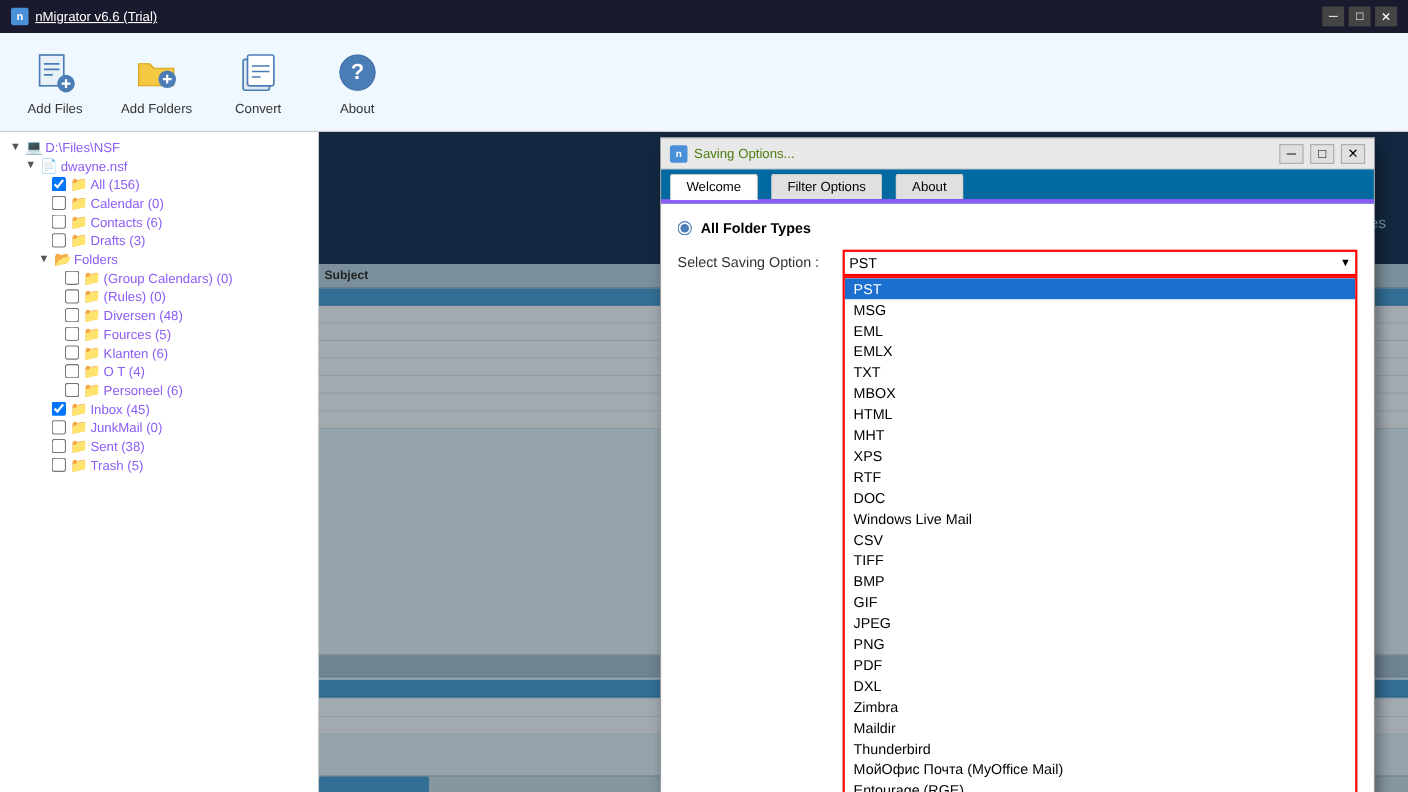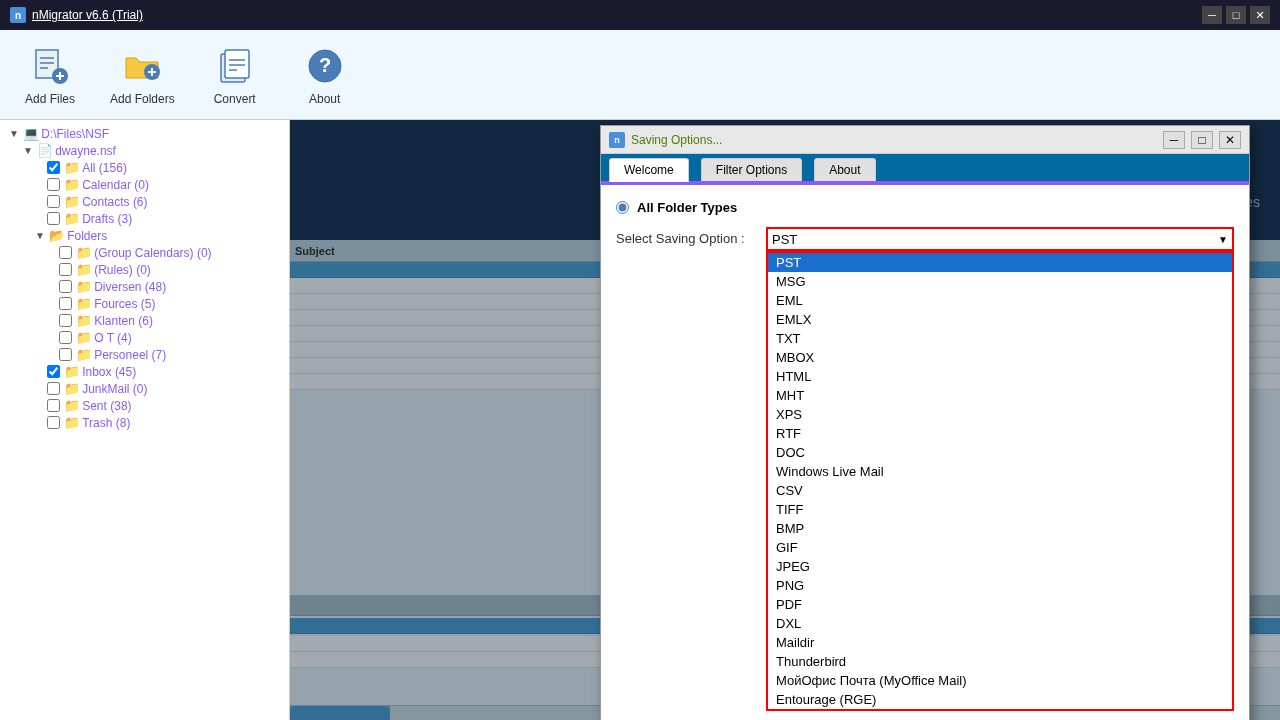--- a/index.html
+++ b/index.html
@@ -234,21 +234,21 @@
           <span class="expand-btn"></span>
           <input type="checkbox" class="cb" style="">
           <span class="node-icon" style="color:#f5a623;">📁</span>
           <span class="node-label">O T (4)</span>
         </div>
 
         <div class="tree-row" style="padding-left:40px;">
           <span class="expand-btn"></span>
           <input type="checkbox" class="cb" style="">
           <span class="node-icon" style="color:#f5a623;">📁</span>
-          <span class="node-label">Personeel (7)</span>
+          <span class="node-label">Personeel (6)</span>
         </div>
 
         <div class="tree-row" style="padding-left:28px;">
           <span class="expand-btn"></span>
           <input type="checkbox" class="cb" checked="" style="">
           <span class="node-icon" style="color:#f5a623;">📁</span>
           <span class="node-label">Inbox (45)</span>
         </div>
 
         <div class="tree-row" style="padding-left:28px;">
@@ -262,21 +262,21 @@
           <span class="expand-btn"></span>
           <input type="checkbox" class="cb" style="">
           <span class="node-icon" style="color:#f5a623;">📁</span>
           <span class="node-label">Sent (38)</span>
         </div>
 
         <div class="tree-row" style="padding-left:28px;">
           <span class="expand-btn"></span>
           <input type="checkbox" class="cb" style="">
           <span class="node-icon" style="color:#f5a623;">📁</span>
-          <span class="node-label">Trash (8)</span>
+          <span class="node-label">Trash (5)</span>
         </div>
       </div>
     </div>
 
     <div class="right-panel" style="position:relative;">
 
       <div class="right-panel-inner">
 
         <div class="right-header">
           <div class="brand-text">
@@ -372,20 +372,21 @@
                   <div class="dropdown-item">DOC</div>
                   <div class="dropdown-item">Windows Live Mail</div>
                   <div class="dropdown-item">CSV</div>
                   <div class="dropdown-item">TIFF</div>
                   <div class="dropdown-item">BMP</div>
                   <div class="dropdown-item">GIF</div>
                   <div class="dropdown-item">JPEG</div>
                   <div class="dropdown-item">PNG</div>
                   <div class="dropdown-item">PDF</div>
                   <div class="dropdown-item">DXL</div>
+                  <div class="dropdown-item">Zimbra</div>
                   <div class="dropdown-item">Maildir</div>
                   <div class="dropdown-item">Thunderbird</div>
                   <div class="dropdown-item">МойОфис Почта (MyOffice Mail)</div>
                   <div class="dropdown-item">Entourage (RGE)</div>
                 </div>
             </div>
           </div>
 
         </div>
 

